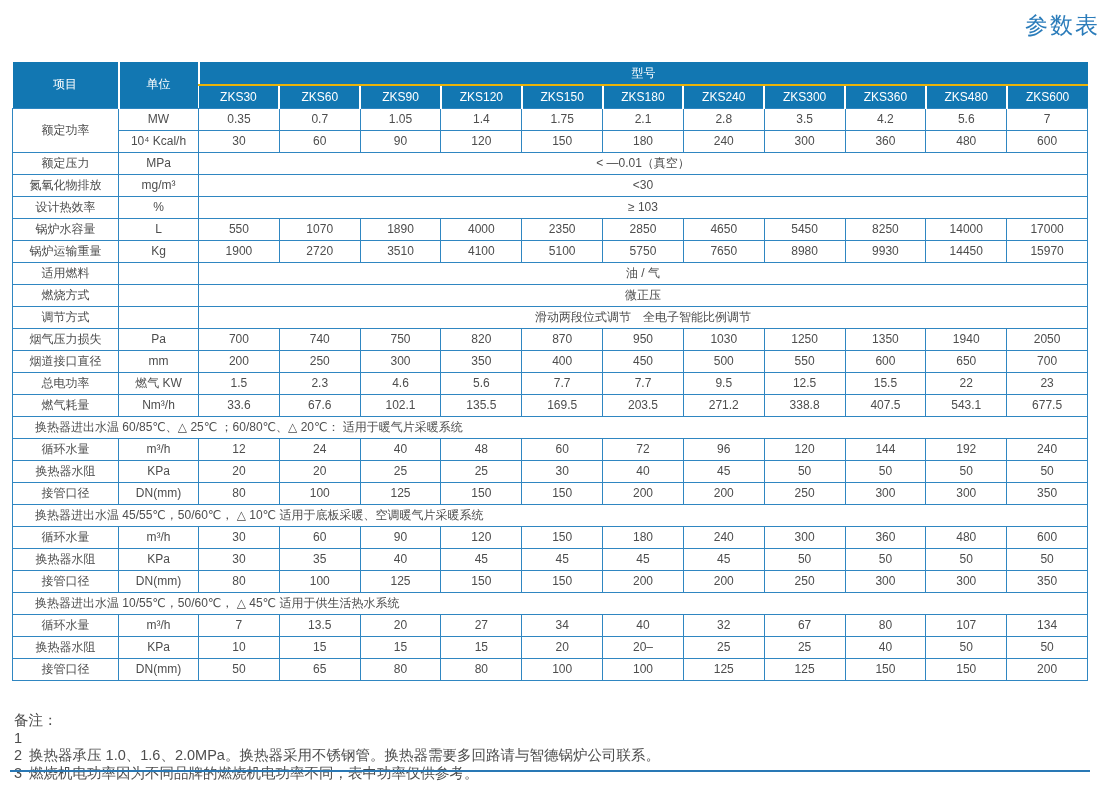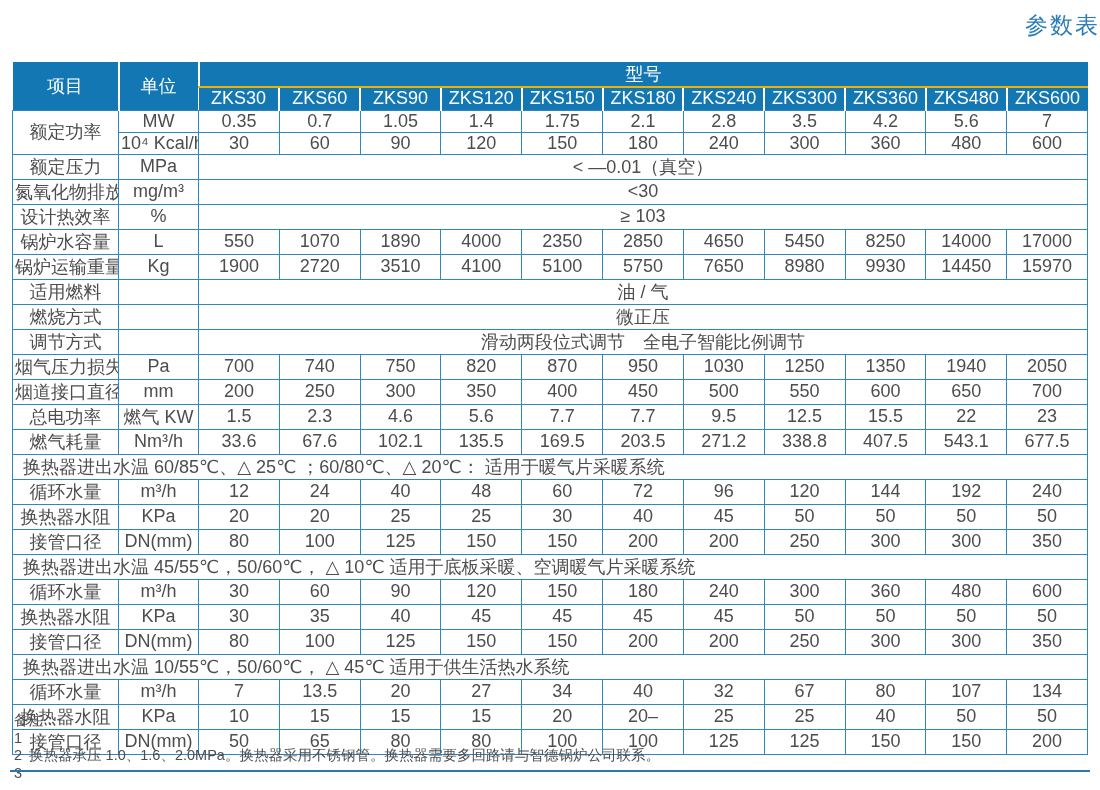--- a/index.html
+++ b/index.html
@@ -14,30 +14,30 @@
     width:1100px;height:790px;position:relative;background:#fff;
     font-family:"Liberation Sans","DejaVu Sans",sans-serif;color:var(--text);
     overflow:hidden;
   }
   .title{
     position:absolute;top:10px;left:0;width:100%;
     text-align:right;font-size:23px;letter-spacing:2px;color:var(--title);
   }
   table{
     position:absolute;left:12px;top:62px;width:1076px;
-    border-collapse:collapse;table-layout:fixed;font-size:18px;
+    border-collapse:collapse;table-layout:fixed;font-size:12px;
   }
   th,td{padding:0 2px;height:22px;text-align:center;font-weight:normal;overflow:hidden;white-space:nowrap;}
   thead th{
     background:var(--hdr);color:#fff;border:0;border-left:2px solid #fff;height:23px;
   }
   thead tr th:first-child{border-left:0;}
   th.model-group{border-bottom:2px solid #eab308;}
   tbody td{border:1.5px solid var(--grid);color:var(--text);}
-  td.section{text-align:left;padding-left:10px;}
+  td.section{text-align:left;padding-left:22px;}
   .notes{
     position:absolute;left:14px;top:712px;font-size:14.5px;line-height:17.5px;
     display:flex;align-items:flex-start;flex-direction:column;
   }
   .notes-label{flex:0 0 auto;}
   .notes-items{display:flex;flex-direction:column;}
   .note-line{display:flex;}
   .note-num{flex:0 0 auto;margin-right:7px;}
   .bottom-rule{
     position:absolute;left:10px;top:770px;width:1080px;height:2px;background:#2978b5;
@@ -386,17 +386,18 @@
   <div class="notes-items">
     <div class="note-line">
       <span class="note-num">1</span>
     </div>
     <div class="note-line">
       <span class="note-num">2</span>
       <span>换热器承压 1.0、1.6、2.0MPa。换热器采用不锈钢管。换热器需要多回路请与智德锅炉公司联系。</span>
     </div>
     <div class="note-line">
       <span class="note-num">3</span>
+      <span>燃烧机电功率因为不同品牌的燃烧机电功率不同，表中功率仅供参考。</span>
     </div>
   </div>
 </div>
 
 <div class="bottom-rule"></div>
 
 </body></html>

